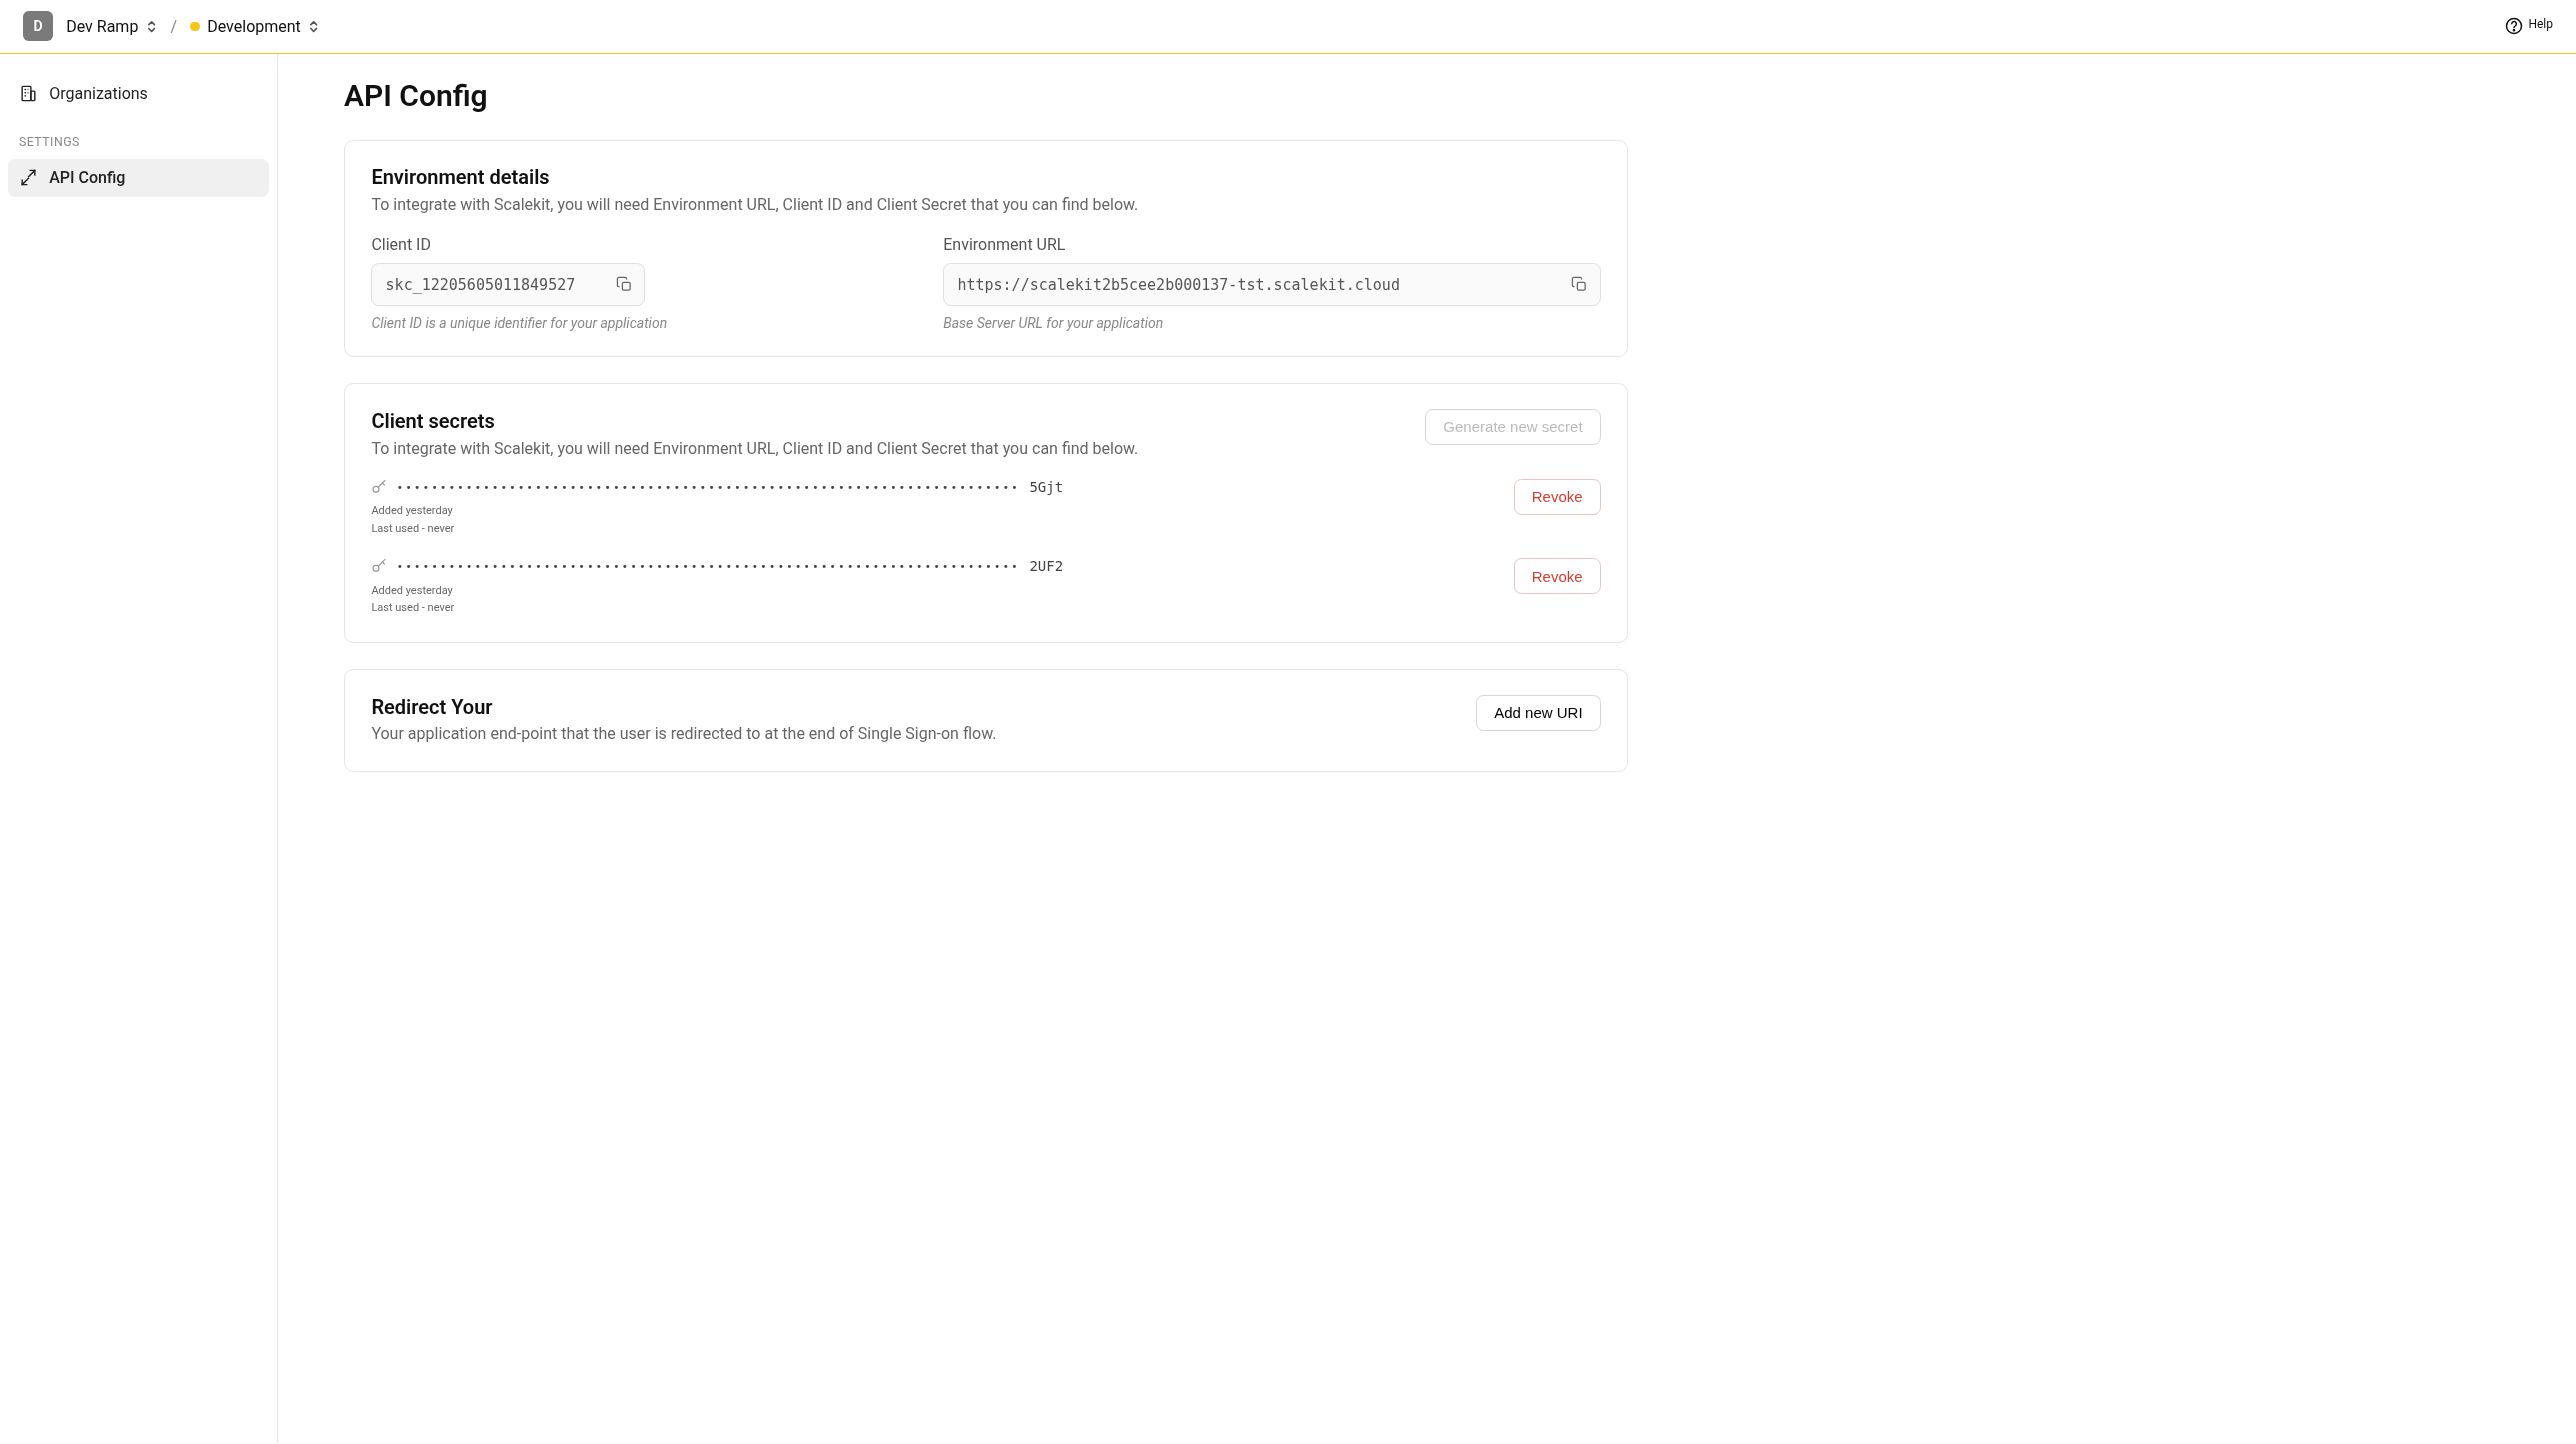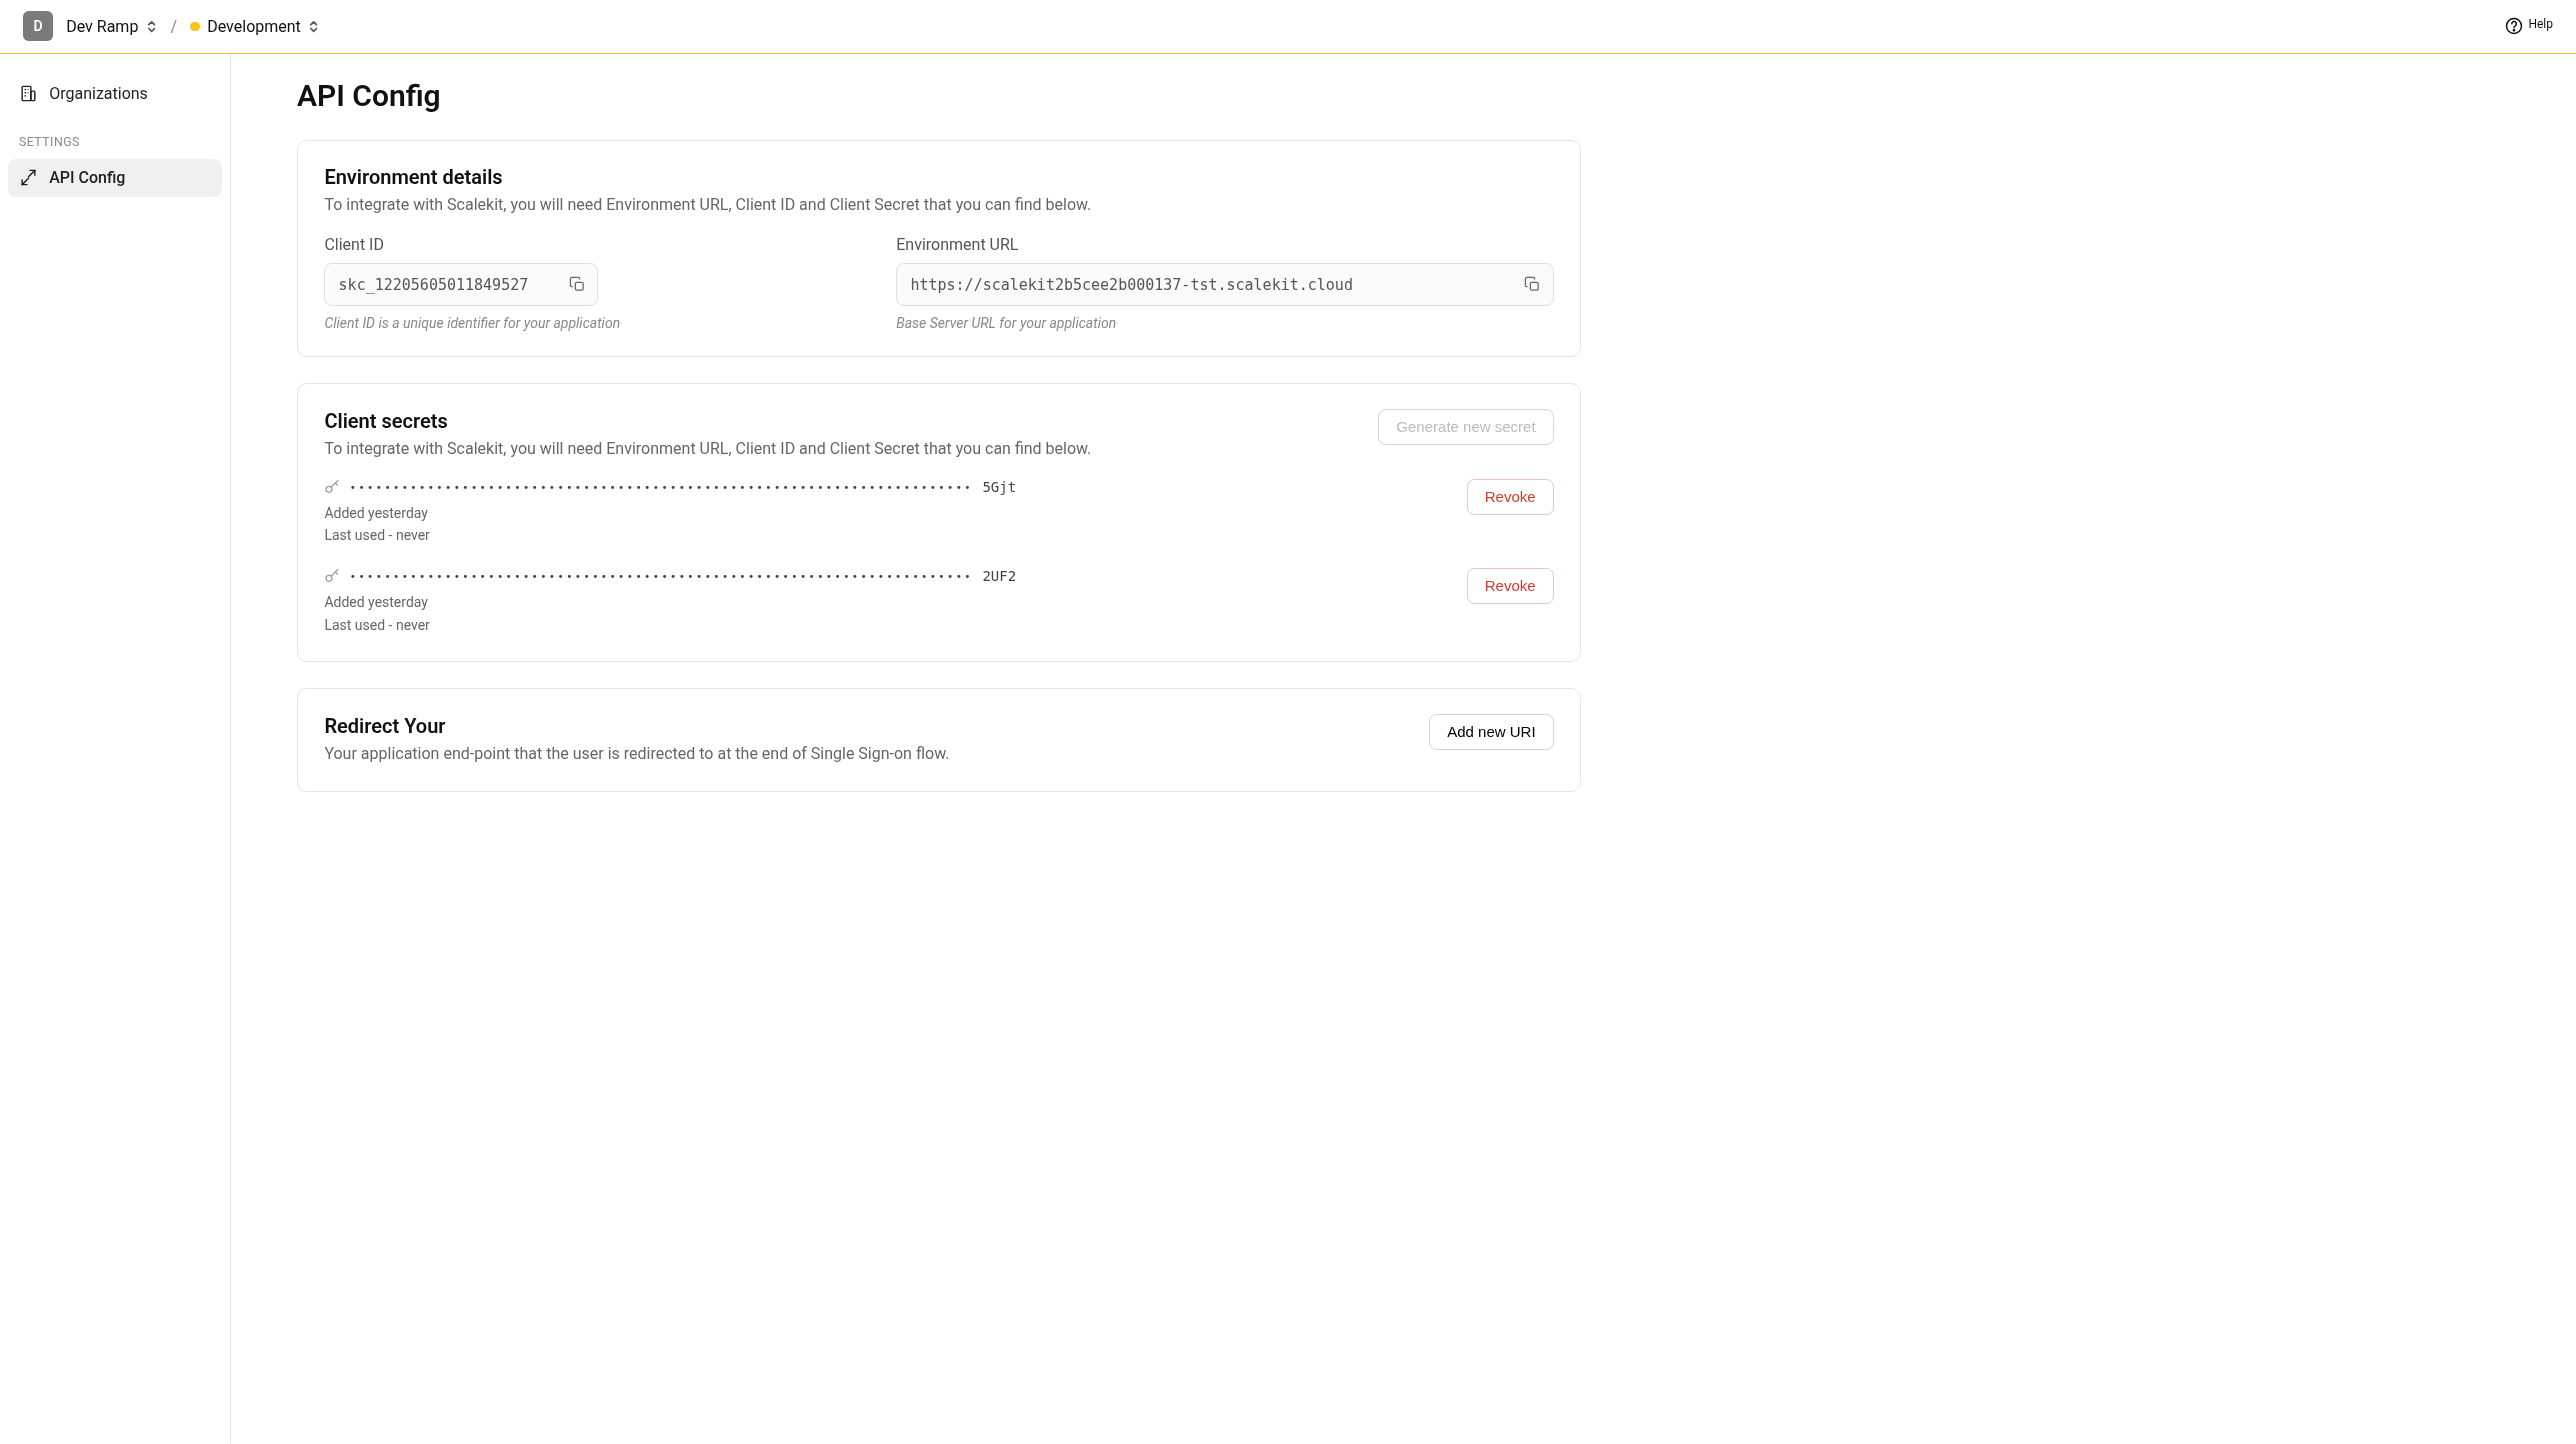--- a/index.html
+++ b/index.html
@@ -62,21 +62,21 @@
   gap: 5.7px;
   font-size: 12px;
   color: #111;
   cursor: pointer;
 }
 .layout {
   display: flex;
   min-height: calc(100vh - 55px);
 }
 .sidebar {
-  width: 231px;
+  width: 278px;
   border-right: 0.9px solid #e5e5e5;
   padding: 21px 7.6px;
 }
 .sb-item {
   display: flex;
   align-items: center;
   gap: 11.3px;
   padding: 9.4px 11.3px;
   border-radius: 7.6px;
   font-size: 16px;
@@ -198,21 +198,21 @@
   font-family: ui-monospace, SFMono-Regular, Menlo, Consolas, monospace;
   font-size: 14px;
   color: #444;
   margin-bottom: 7.6px;
 }
 .secret-dots {
   letter-spacing: 2.4px;
   font-size: 10.4px;
 }
 .secret-meta {
-  font-size: 14px;
+  font-size: 11px;
   color: #666;
   line-height: 1.6;
 }
 svg { display: block; }
 </style>
 </head>
 <body>
 
 <div class="top-bar">
   <div class="breadcrumb">

